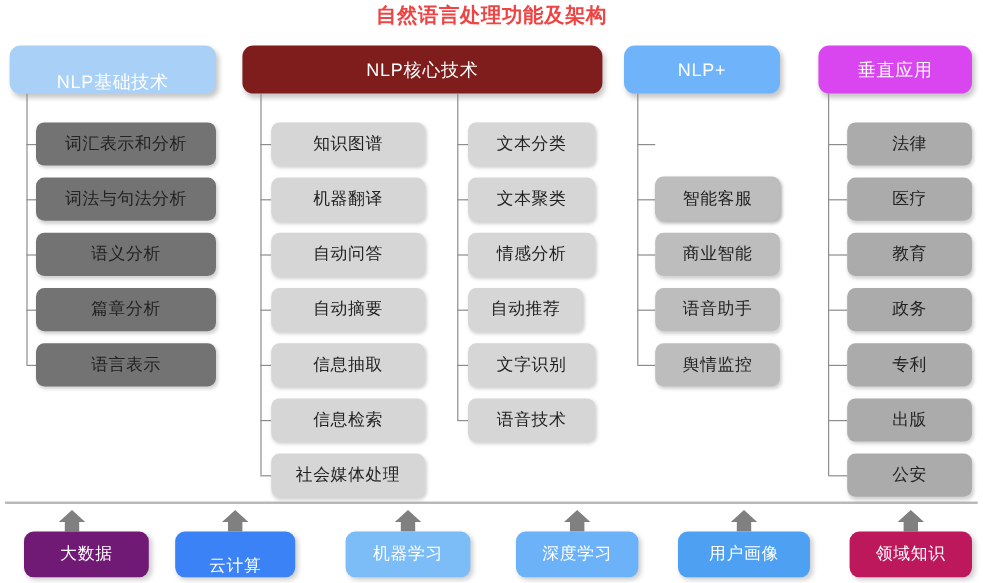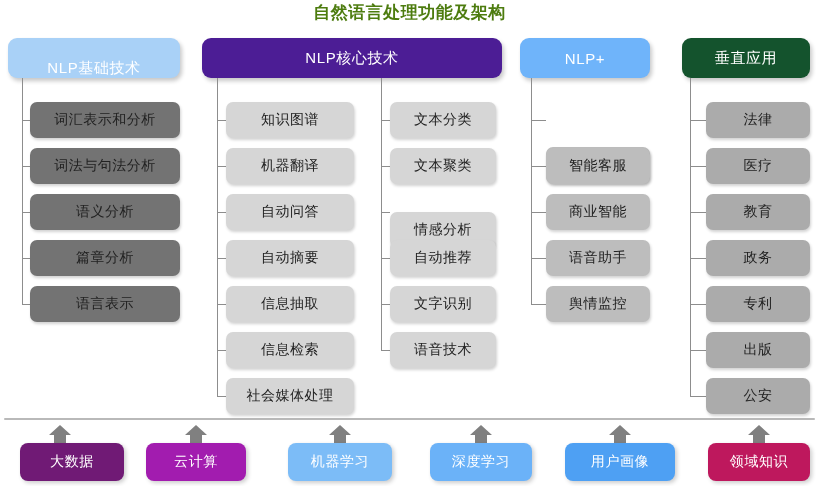--- a/index.html
+++ b/index.html
@@ -9,21 +9,21 @@
     font-family:"Liberation Sans","DejaVu Sans",sans-serif;
     overflow:hidden;
     position:relative;
   }
   #canvas{position:absolute;left:0;top:0;width:819px;height:486px;}
 
   
   .title{
     position:absolute;left:0;top:1px;width:819px;
     text-align:center;
-    font-size:17px;font-weight:bold;color:#4d7c0f;
+    font-size:17px;font-weight:bold;color:#ef4444;
     letter-spacing:.5px;
   }
 
   
   .hdr{
     position:absolute;height:40px;border-radius:9px;
     display:flex;align-items:center;justify-content:center;
     color:#ffffff;font-size:15px;letter-spacing:.6px;
     box-shadow:2px 3px 4px rgba(0,0,0,.22);
     box-sizing:border-box;
@@ -96,21 +96,21 @@
       <span>语义分析</span>
     </div>
     <div class="stub" style="left: 22px; top: 258px; width: 8px;"></div>
     <div class="node l1" style="left: 30px; top: 240px; width: 150px;">
       <span>篇章分析</span>
     </div>
     <div class="stub" style="left: 22px; top: 304px; width: 8px;"></div>
     <div class="node l1" style="left: 30px; top: 286px; width: 150px;">
       <span>语言表示</span>
     </div>
-    <div class="hdr" style="left: 202px; top: 38px; width: 300px; background: #4c1d95;">
+    <div class="hdr" style="left: 202px; top: 38px; width: 300px; background: #7f1d1d;">
       <span>NLP核心技术</span>
     </div>
     <div class="trunk" style="left: 217px; top: 78px; height: 318px;"></div>
     <div class="stub" style="left: 217px; top: 120px; width: 9px;"></div>
     <div class="node l2" style="left: 226px; top: 102px; width: 128px;">
       <span>知识图谱</span>
     </div>
     <div class="stub" style="left: 217px; top: 166px; width: 9px;"></div>
     <div class="node l2" style="left: 226px; top: 148px; width: 128px;">
       <span>机器翻译</span>
@@ -138,25 +138,25 @@
     <div class="trunk" style="left: 381px; top: 78px; height: 272px;"></div>
     <div class="stub" style="left: 381px; top: 120px; width: 9px;"></div>
     <div class="node l2" style="left: 390px; top: 102px; width: 106px;">
       <span>文本分类</span>
     </div>
     <div class="stub" style="left: 381px; top: 166px; width: 9px;"></div>
     <div class="node l2" style="left: 390px; top: 148px; width: 106px;">
       <span>文本聚类</span>
     </div>
     <div class="stub" style="left: 381px; top: 212px; width: 9px;"></div>
-    <div class="node l2" style="left: 390px; top: 194px; width: 106px; margin-top: 18px;">
+    <div class="node l2" style="left: 390px; top: 194px; width: 106px;">
       <span>情感分析</span>
     </div>
     <div class="stub" style="left: 381px; top: 258px; width: 9px;"></div>
-    <div class="node l2" style="left: 390px; top: 240px; width: 106px;">
+    <div class="node l2" style="left: 390px; top: 240px; width: 96px;">
       <span>自动推荐</span>
     </div>
     <div class="stub" style="left: 381px; top: 304px; width: 9px;"></div>
     <div class="node l2" style="left: 390px; top: 286px; width: 106px;">
       <span>文字识别</span>
     </div>
     <div class="stub" style="left: 381px; top: 350px; width: 9px;"></div>
     <div class="node l2" style="left: 390px; top: 332px; width: 106px;">
       <span>语音技术</span>
     </div>
@@ -177,21 +177,21 @@
       <span>商业智能</span>
     </div>
     <div class="stub" style="left: 531px; top: 258px; width: 15px;"></div>
     <div class="node l3" style="left: 546px; top: 240px; width: 104px;">
       <span>语音助手</span>
     </div>
     <div class="stub" style="left: 531px; top: 304px; width: 15px;"></div>
     <div class="node l3" style="left: 546px; top: 286px; width: 104px;">
       <span>舆情监控</span>
     </div>
-    <div class="hdr" style="left: 682px; top: 38px; width: 128px; background: #14532d;">
+    <div class="hdr" style="left: 682px; top: 38px; width: 128px; background: #d946ef;">
       <span>垂直应用</span>
     </div>
     <div class="trunk" style="left: 690px; top: 78px; height: 318px;"></div>
     <div class="stub" style="left: 690px; top: 120px; width: 16px;"></div>
     <div class="node l4" style="left: 706px; top: 102px; width: 104px;">
       <span>法律</span>
     </div>
     <div class="stub" style="left: 690px; top: 166px; width: 16px;"></div>
     <div class="node l4" style="left: 706px; top: 148px; width: 104px;">
       <span>医疗</span>
@@ -222,21 +222,21 @@
       </svg>
     </div>
     <div class="found" style="left: 20px; width: 104px; background: #701a75;">
       <span>大数据</span>
     </div>
     <div class="arrow" style="left: 183px; top: 424px;">
       <svg width="26" height="20" viewBox="0 0 26 20">
         <path d="M13 1 L24 11 L19 11 L19 19 L7 19 L7 11 L2 11 Z" fill="#808080"></path>
       </svg>
     </div>
-    <div class="found" style="left: 146px; width: 100px; background: #a21caf;">
+    <div class="found" style="left: 146px; width: 100px; background: #3b82f6; align-items: flex-end;">
       <span>云计算</span>
     </div>
     <div class="arrow" style="left: 327px; top: 424px;">
       <svg width="26" height="20" viewBox="0 0 26 20">
         <path d="M13 1 L24 11 L19 11 L19 19 L7 19 L7 11 L2 11 Z" fill="#808080"></path>
       </svg>
     </div>
     <div class="found" style="left: 288px; width: 104px; background: rgb(124, 188, 247);">
       <span>机器学习</span>
     </div>

